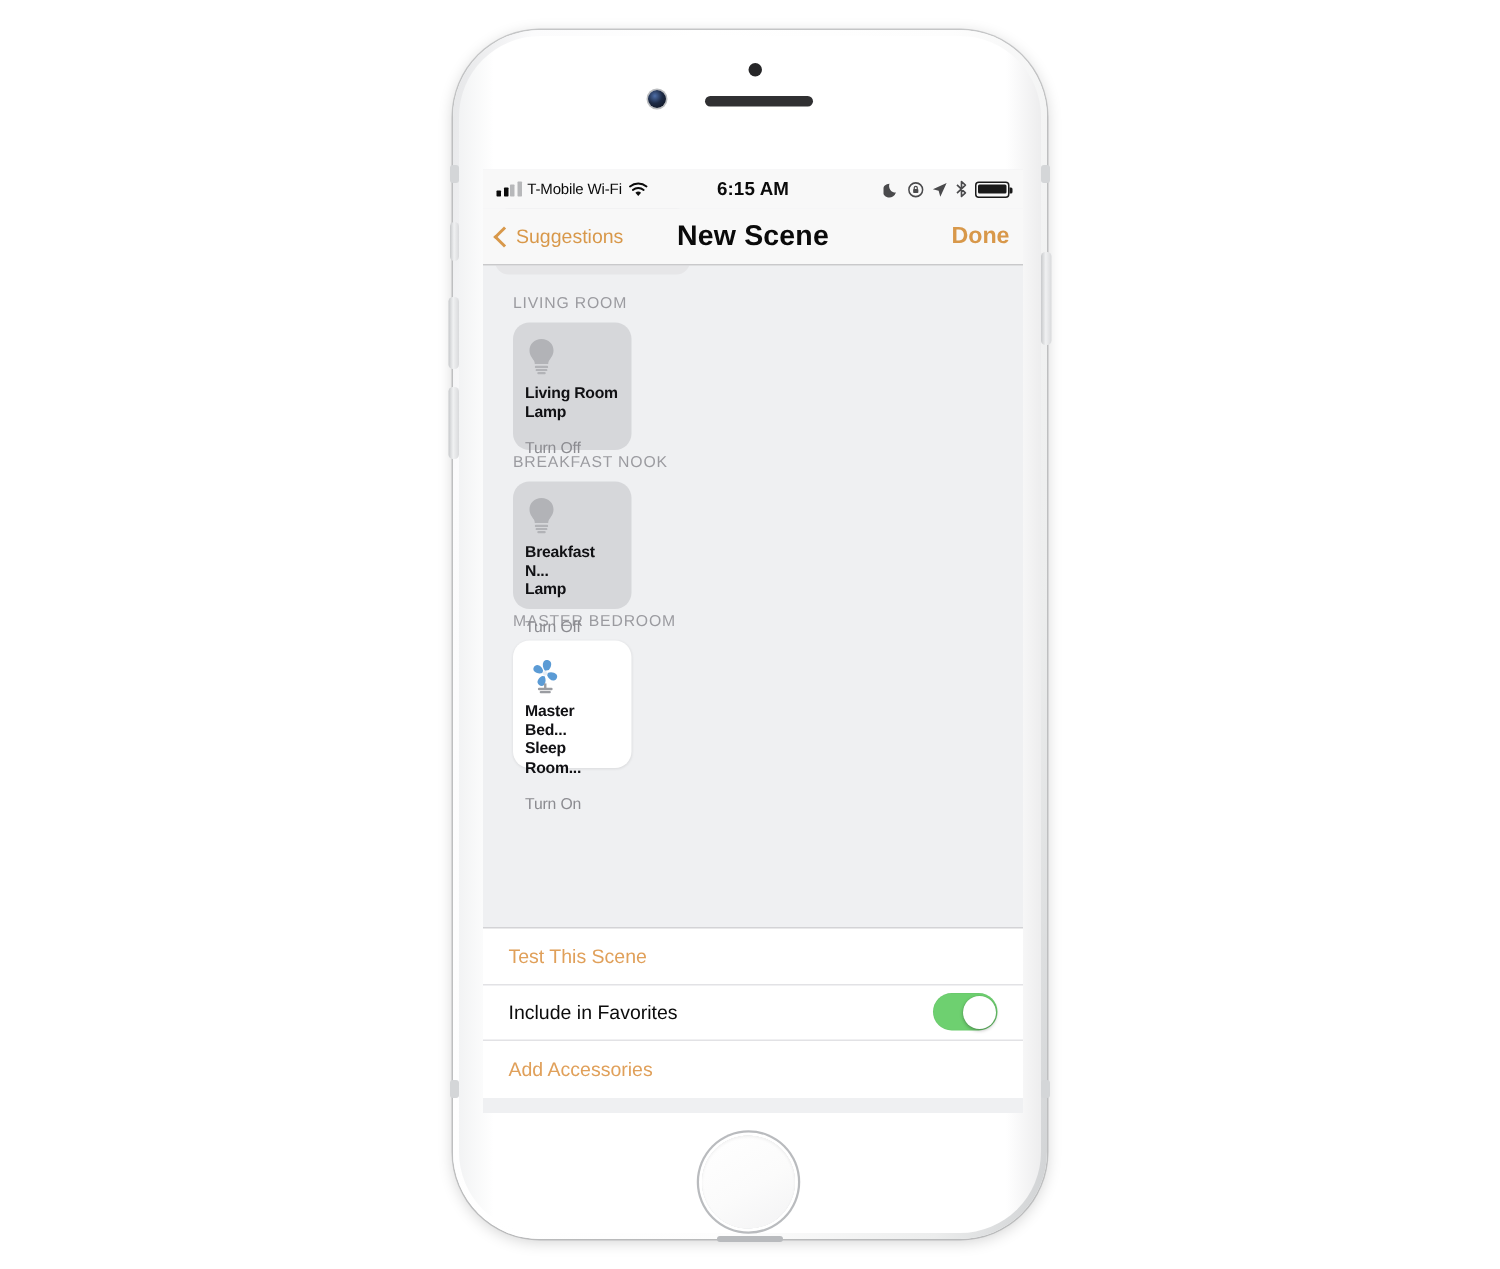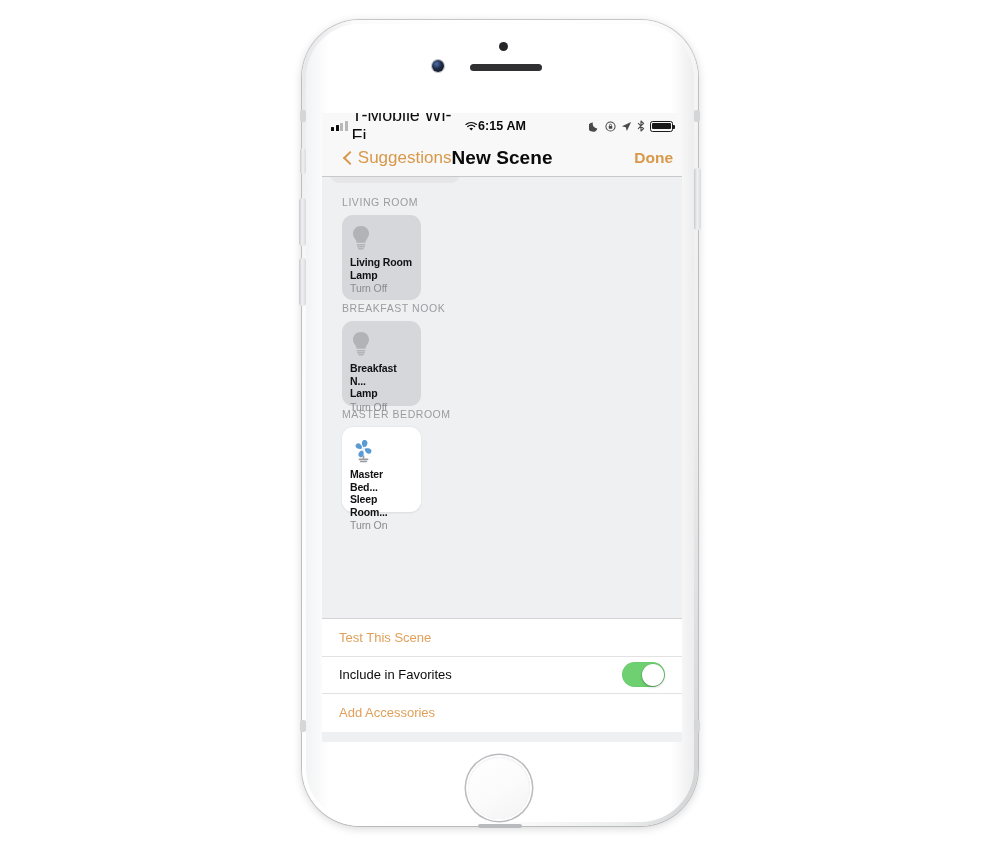--- a/index.html
+++ b/index.html
@@ -96,21 +96,21 @@
     background: #f8f8f8;
     display: flex; align-items: center;
     padding: 0 9px;
     font-size: 12.5px;
     color: #0b0b0b;
     box-sizing: border-box;
   }
   .sb-left  { display: flex; align-items: center; gap: 4px; flex: 1; }
   .sb-mid   { font-weight: 600; letter-spacing: .1px; }
   .sb-right { display: flex; align-items: center; gap: 5px; flex: 1; justify-content: flex-end; }
-  .sb-carrier { font-size: 18px; letter-spacing: -.1px; }
+  .sb-carrier { font-size: 10px; letter-spacing: -.1px; }
 
   .bars { display: flex; align-items: flex-end; gap: 1.5px; height: 10px; }
   .bars i { display: block; width: 3px; border-radius: .5px; background: #0b0b0b; }
   .bars i:nth-child(1){height:4px}
   .bars i:nth-child(2){height:6px}
   .bars i:nth-child(3){height:8px; background:#b7b8ba}
   .bars i:nth-child(4){height:10px; background:#b7b8ba}
 
   .battery {
     width: 23px; height: 11px; border: 1.3px solid #1a1a1a;
@@ -139,21 +139,21 @@
     z-index: 2;
     height: 38px;
     background: rgba(249,249,249,.93);
     border-bottom: .6px solid #c9c9cb;
     display: flex; align-items: center;
     padding: 0 9px;
     box-sizing: border-box;
   }
   .nav-back {
     display: flex; align-items: center; gap: 3px;
-    color: #d8984a; font-size: 17px; flex: 1; justify-content: flex-end;
+    color: #d8984a; font-size: 13px; flex: 1;
   }
   .chev {
     display:inline-block; width:8px; height:8px;
     border-left:2.3px solid #d8984a; border-bottom:2.3px solid #d8984a;
     transform: rotate(45deg);
   }
   .nav-title { font-size: 19px; font-weight: 700; color: #0a0a0a; letter-spacing: .1px; }
   .nav-done { flex: 1; text-align: right; color: #d8984a; font-size: 15.5px; font-weight: 600; }
 
   
@@ -174,21 +174,21 @@
     position: relative;
   }
   .tile.on { background: #ffffff; box-shadow: 0 .5px 2px rgba(0,0,0,.09); }
   .tile-icon { height: 28px; margin-bottom: 4px; }
   .tile-name {
     font-size: 10.5px; font-weight: 700; color: #111114;
     line-height: 12.5px; letter-spacing: -.15px;
   }
   .tile-state {
     font-size: 10.5px; color: #8b8b90;
-    line-height: 13px; margin-top: 1px; letter-spacing: -.1px;
+    line-height: 13px; margin-top: 12px; letter-spacing: -.1px;
   }
 
   
   .actions { background: #ffffff; border-top: .6px solid #d3d3d6; }
   .action-row {
     height: 37.5px;
     display: flex; align-items: center;
     padding: 0 17px;
     font-size: 13px;
     border-bottom: .6px solid #e2e2e5;

